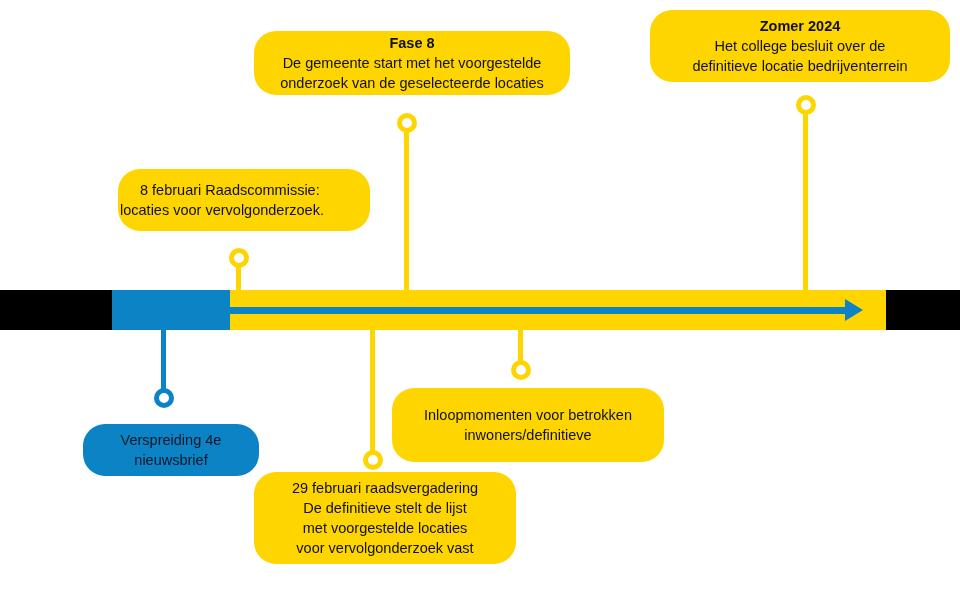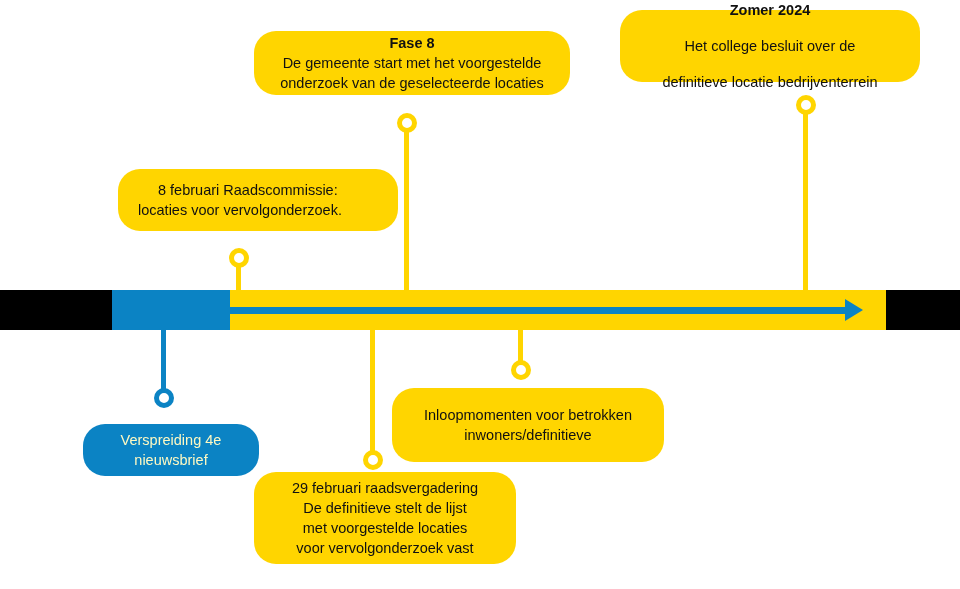--- a/index.html
+++ b/index.html
@@ -56,21 +56,21 @@
     flex-direction: column;
     align-items: center;
     justify-content: center;
     color: #111111;
     font-size: 14.5px;
     line-height: 20px;
     text-align: center;
     padding: 8px 14px;
   }
   .bubble.yellow { background: #ffd500; }
-  .bubble.blue   { background: #0b83c4; color: #fef9c3; }
+  .bubble.blue   { background: #0b83c4; color: #0f172a; }
   .bubble .line  { white-space: nowrap; }
   .bubble .line.bold { font-weight: bold; }
   .bubble.left-align { align-items: flex-start; text-align: left; }
 
   
   .stem {
     position: absolute;
     width: 5px;
   }
   .stem.yellow { background: #ffd500; }
@@ -100,29 +100,29 @@
   <div class="arrow-head"></div>
 
   <div class="bubble yellow" style="left:254px; top:31px; width:316px; height:64px;">
     <span class="line bold">Fase 8</span>
     <span class="line">De gemeente start met het voorgestelde</span>
     <span class="line">onderzoek van de geselecteerde locaties</span>
   </div>
   <div class="stem yellow" style="left:404px; top:131px; height:162px;"></div>
   <div class="ring yellow" style="left:397px; top:113px;"></div>
 
-  <div class="bubble yellow" style="left:620px; top:10px; width:300px; height:72px;gap:16px;">
+  <div class="bubble yellow" style="left:650px; top:10px; width:300px; height:72px;">
     <span class="line bold">Zomer 2024</span>
     <span class="line">Het college besluit over de</span>
     <span class="line">definitieve locatie bedrijventerrein</span>
   </div>
   <div class="stem yellow" style="left:803px; top:113px; height:180px;"></div>
   <div class="ring yellow" style="left:796px; top:95px;"></div>
 
-  <div class="bubble yellow left-align" style="left:118px; top:169px; width:280px; height:62px; padding-left:20px;">
+  <div class="bubble yellow left-align" style="left:118px; top:169px; width:252px; height:62px; padding-left:2px;">
     <span class="line" style="margin-left:20px;">8 februari Raadscommissie:</span>
     <span class="line">locaties voor vervolgonderzoek.</span>
   </div>
   <div class="stem yellow" style="left:236px; top:266px; height:28px;"></div>
   <div class="ring yellow" style="left:229px; top:248px;"></div>
 
   <div class="stem blue" style="left:161px; top:330px; height:70px;"></div>
   <div class="ring blue" style="left:154px; top:388px;"></div>
   <div class="bubble blue" style="left:83px; top:424px; width:176px; height:52px;">
     <span class="line">Verspreiding 4e</span>

